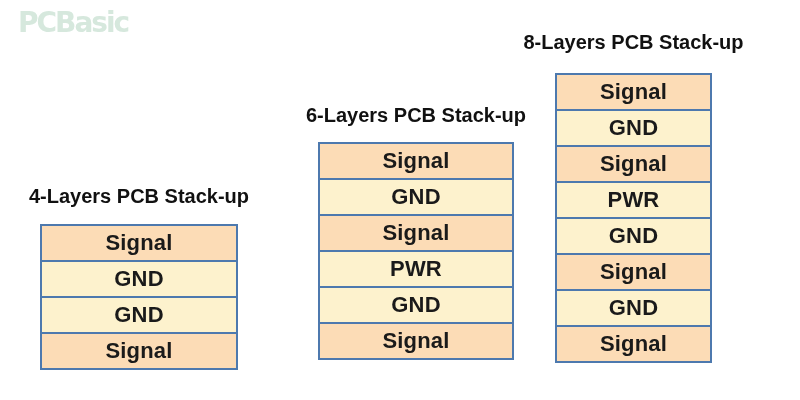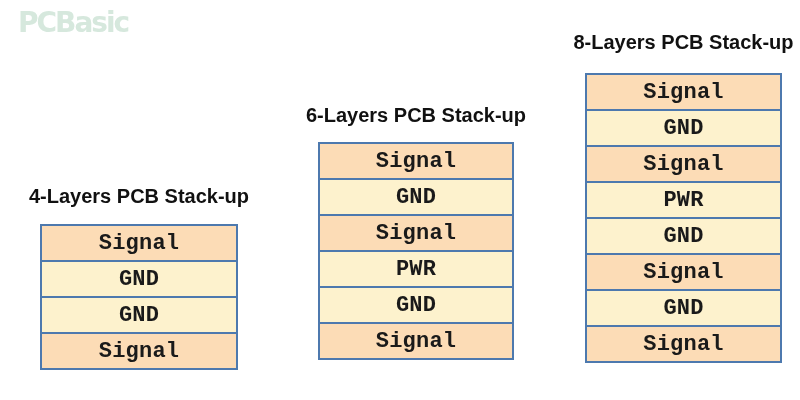--- a/index.html
+++ b/index.html
@@ -24,39 +24,38 @@
     font-weight: bold;
     letter-spacing: -2px;
     color: var(--logo-color, #d6e8dd);
     user-select: none;
   }
   .column {
     position: absolute;
   }
   .col-0 { left: 40px;  top: 184px; width: 198px; }
   .col-1 { left: 302px; top: 103px; width: 196px; padding-left: 16px; }
-  .col-2 { left: 585px; top: 30px;  width: 197px; }
+  .col-2 { left: 555px; top: 30px;  width: 157px; }
 
   .col-title {
     display: flex;
     justify-content: center;
     white-space: nowrap;
     font-size: 20px;
     line-height: 24px;
     font-weight: bold;
     color: var(--title-color, #111111);
   }
   .col-0 .col-title { margin-bottom: 16px; }
   .col-1 .col-title { margin-bottom: 15px; }
   .col-2 .col-title { margin-bottom: 19px; }
 
   .stack {
     border: 2px solid var(--table-border, #4d79ae);
     background: #404040;
-    font-family: Liberation Mono, monospace;
   }
   .layer {
     height: 34px;
     display: flex;
     align-items: center;
     justify-content: center;
     font-size: 22px;
     font-weight: bold;
     color: var(--layer-text, #1a1a1a);
     letter-spacing: 0.2px;

